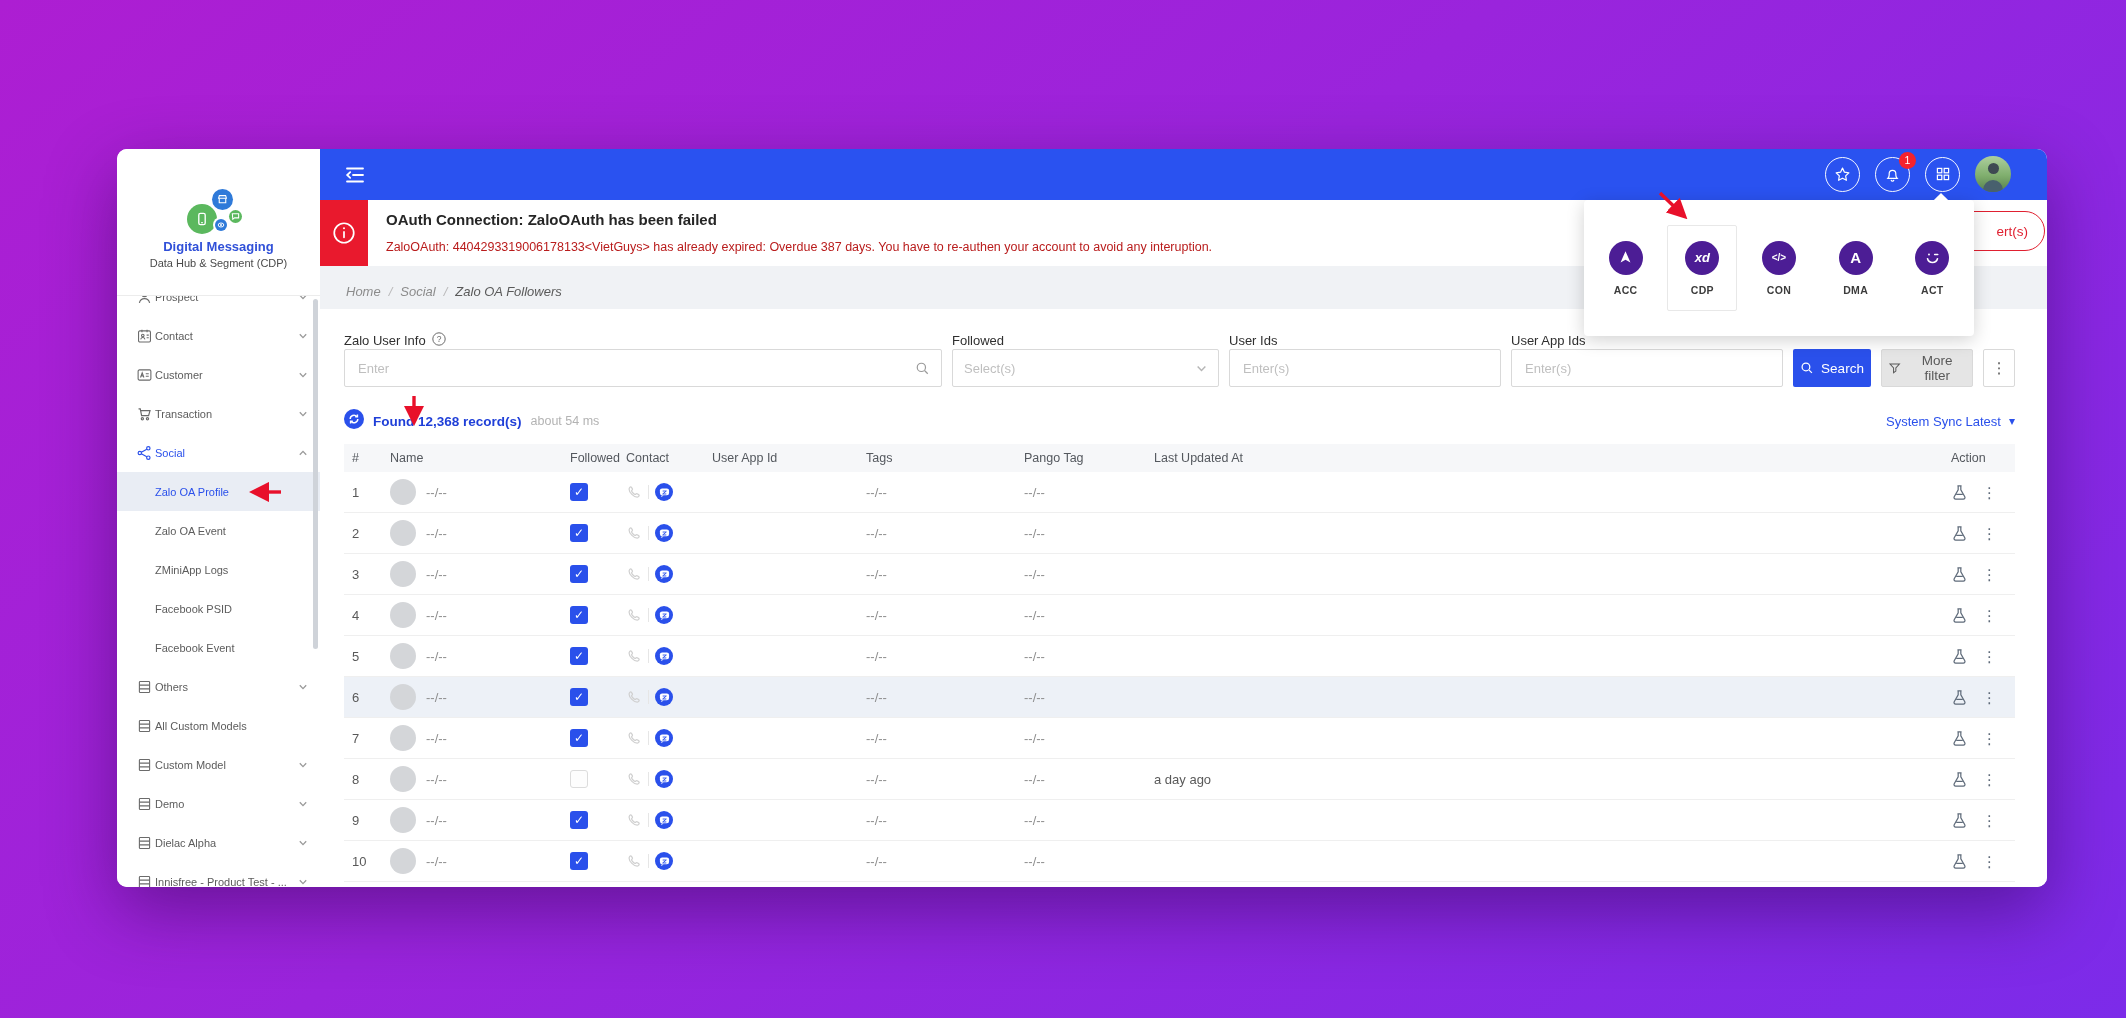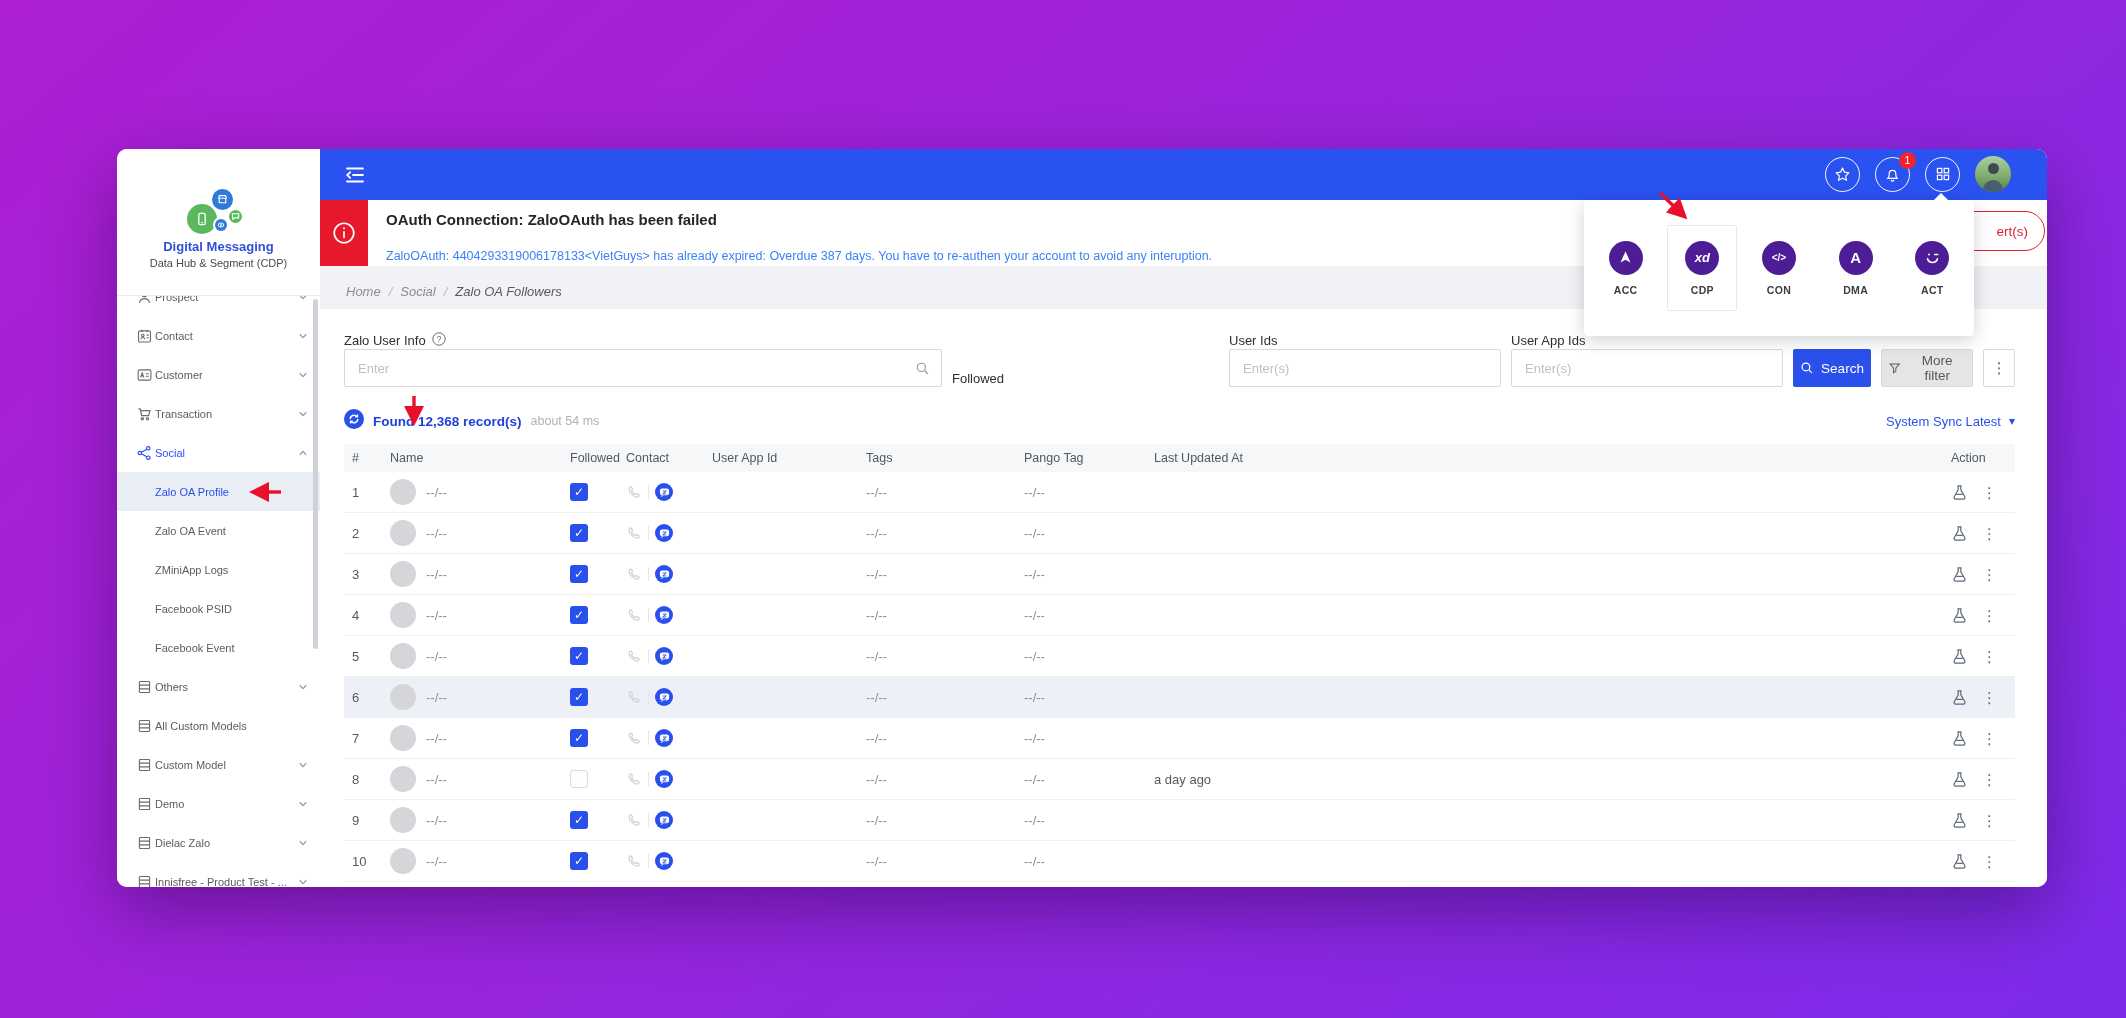--- a/index.html
+++ b/index.html
@@ -45,21 +45,21 @@
      color:#fff;font-size:10.5px;display:flex;align-items:center;justify-content:center;padding:0 4px;box-sizing:border-box;}
   .avatar{position:relative;width:36px;height:36px;border-radius:50%;overflow:hidden;cursor:pointer;
      background:linear-gradient(180deg,#aecf9e 0%,#7fae6d 55%,#567f4e 100%);}
   .avatar::before{content:'';position:absolute;width:11px;height:11px;border-radius:50%;background:#3e4a52;top:7px;left:12.5px;}
   .avatar::after{content:'';position:absolute;width:20px;height:12px;border-radius:10px 10px 0 0;background:#48606e;bottom:0;left:8px;}
 
   .alert{position:absolute;left:0;right:0;top:51px;height:66px;background:#fff;display:flex;align-items:stretch;}
   .alert-ic{width:48px;background:#e9192d;display:flex;align-items:center;justify-content:center;color:#fff;flex:none;}
   .alert-body{padding:11px 0 0 18px;min-width:0;}
   .alert-title{font-size:15px;font-weight:700;color:#262626;}
-  .alert-msg{font-size:12.5px;color:#3b82f6;margin-top:21px;}
+  .alert-msg{font-size:12.5px;color:#b91c1c;margin-top:12px;}
   .alert-pill{position:absolute;left:1788px;top:62px;width:140px;height:40px;border:1.5px solid #e02030;border-radius:20px;
      display:flex;align-items:center;justify-content:flex-end;padding-right:16px;box-sizing:border-box;
      color:#e02030;font-size:13.5px;background:#fff;z-index:5;cursor:pointer;}
 
   .crumbs{position:absolute;left:0;right:0;top:117px;height:51px;background:#f0f2f5;
      display:flex;align-items:center;gap:8px;padding-left:26px;font-size:13px;color:#8c8c8c;font-style:italic;}
   .crumb-last{color:#595959;}
   .crumb-sep{color:#b9b9b9;}
 
   .content{position:absolute;left:0;right:0;top:160px;bottom:0;background:#fff;padding:22px 32px 0 24px;box-sizing:border-box;}
@@ -303,21 +303,21 @@
               </svg>
             </span>
           </div>
           <div class="mi">
             <span class="mi-ic">
               <svg viewBox="0 0 20 20" fill="none" stroke="currentColor" stroke-width="1.3">
                 <rect x="4" y="3.5" width="12" height="13" rx="1"></rect>
                 <path d="M4 7.8h12M4 12.2h12"></path>
               </svg>
             </span>
-            <span class="mi-lb">Dielac Zalo</span>
+            <span class="mi-lb">Dielac Alpha</span>
             <span class="mi-ch">
               <svg width="10" height="10" viewBox="0 0 10 10" fill="none" stroke="currentColor" stroke-width="1.3">
                 <path d="M1.8 3.2L5 6.6l3.2-3.4"></path>
               </svg>
             </span>
           </div>
           <div class="mi">
             <span class="mi-ic">
               <svg viewBox="0 0 20 20" fill="none" stroke="currentColor" stroke-width="1.3">
                 <rect x="4" y="3.5" width="12" height="13" rx="1"></rect>
@@ -407,20 +407,28 @@
               <span class="sfx">
                 <svg width="15" height="15" viewBox="0 0 20 20" fill="none" stroke="#9a9a9a" stroke-width="1.6">
                     <circle cx="8.5" cy="8.5" r="5.5"></circle>
                     <path d="M13 13l4 4"></path>
                   </svg>
               </span>
             </div>
           </div>
           <div class="field f-followed">
             <div class="f-label">Followed</div>
+            <div class="ctl">
+              <span style="flex:1">Select(s)</span>
+              <span class="sfx">
+                <svg width="11" height="11" viewBox="0 0 10 10" fill="none" stroke="#b5b5b5" stroke-width="1.3">
+                    <path d="M1.5 3.2l3.5 3.6 3.5-3.6"></path>
+                  </svg>
+              </span>
+            </div>
           </div>
           <div class="field f-uids">
             <div class="f-label">User Ids</div>
             <div class="ctl">
               <input placeholder="Enter(s)" style="">
             </div>
           </div>
           <div class="field f-uapp">
             <div class="f-label">User App Ids</div>
             <div class="ctl">

